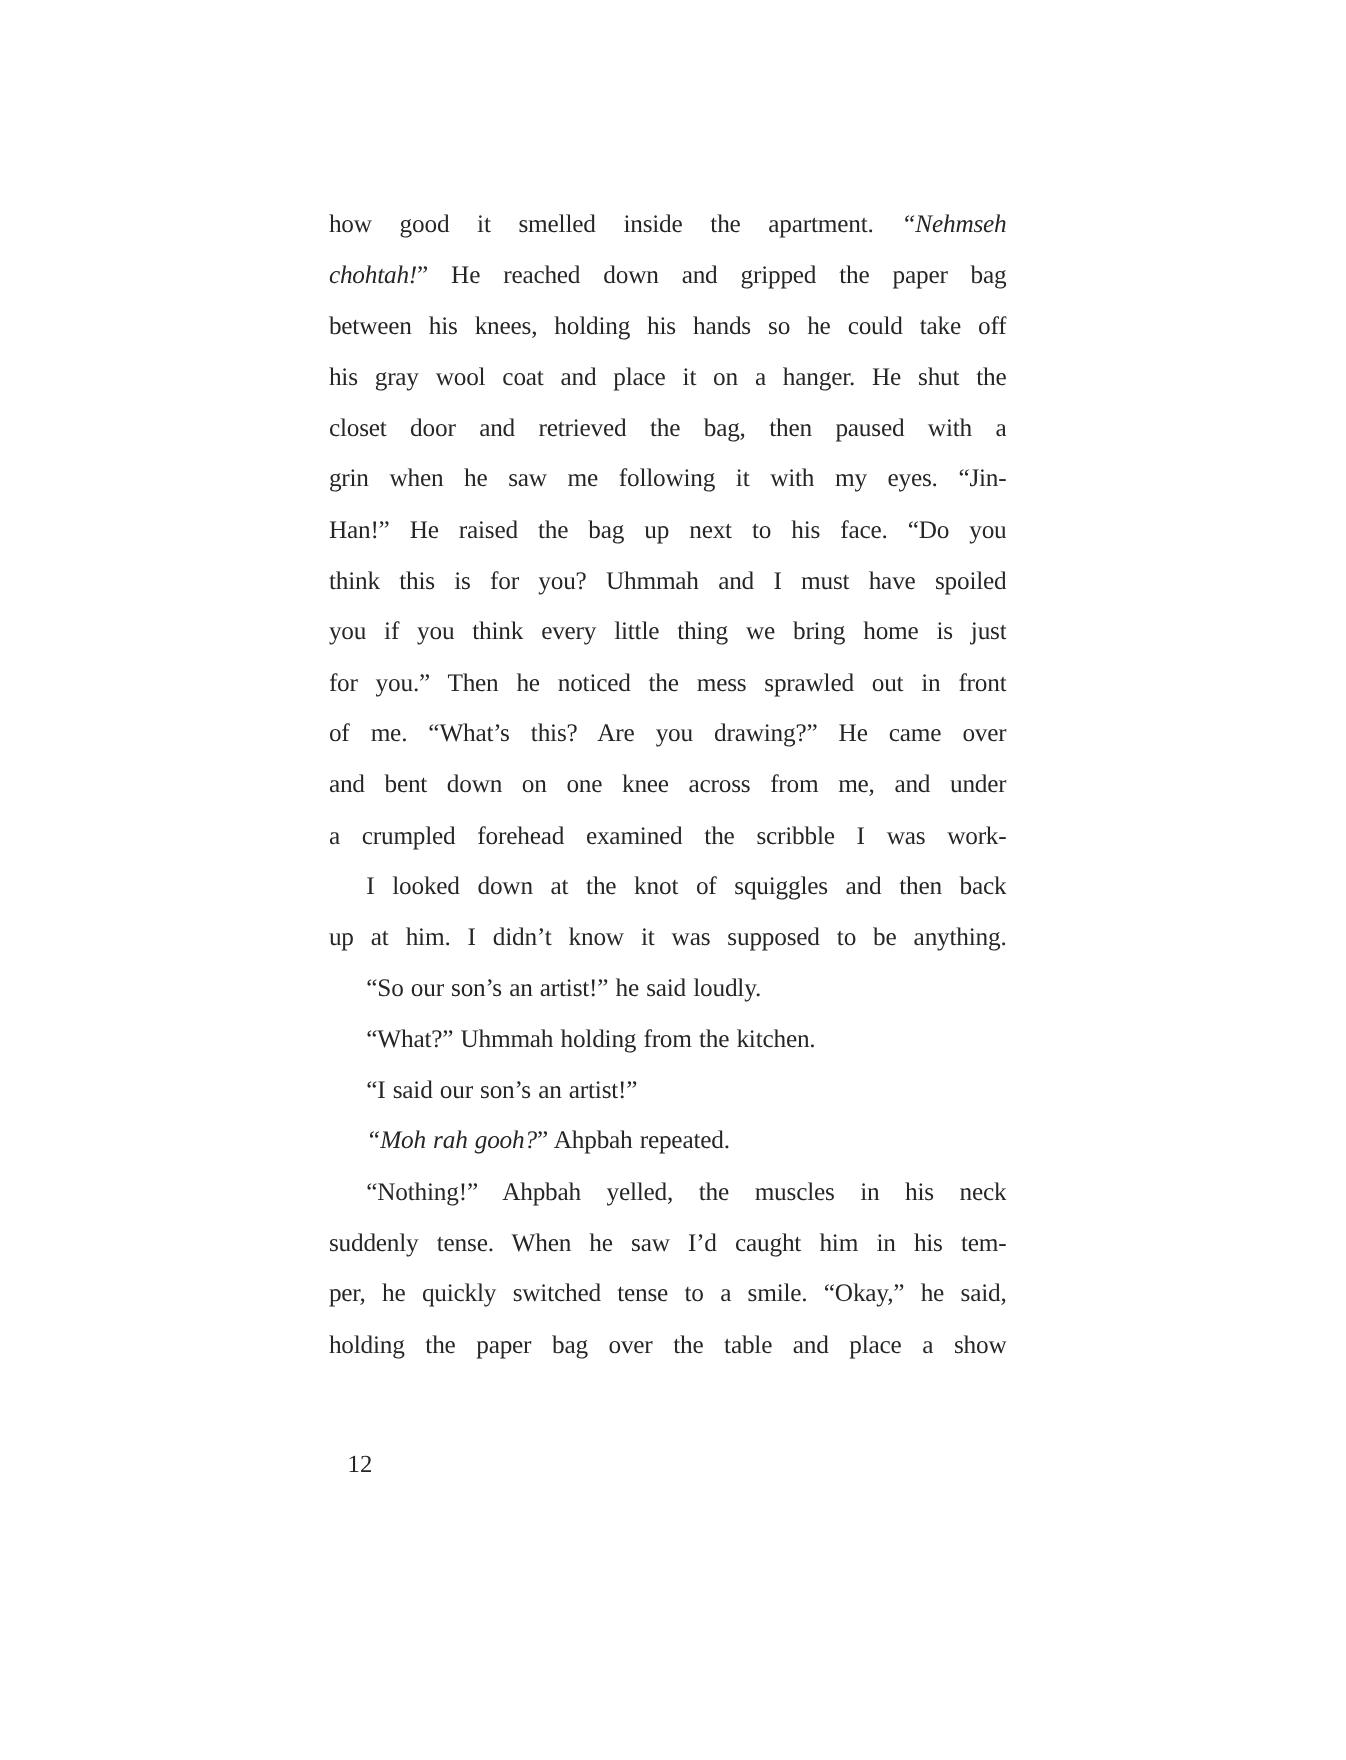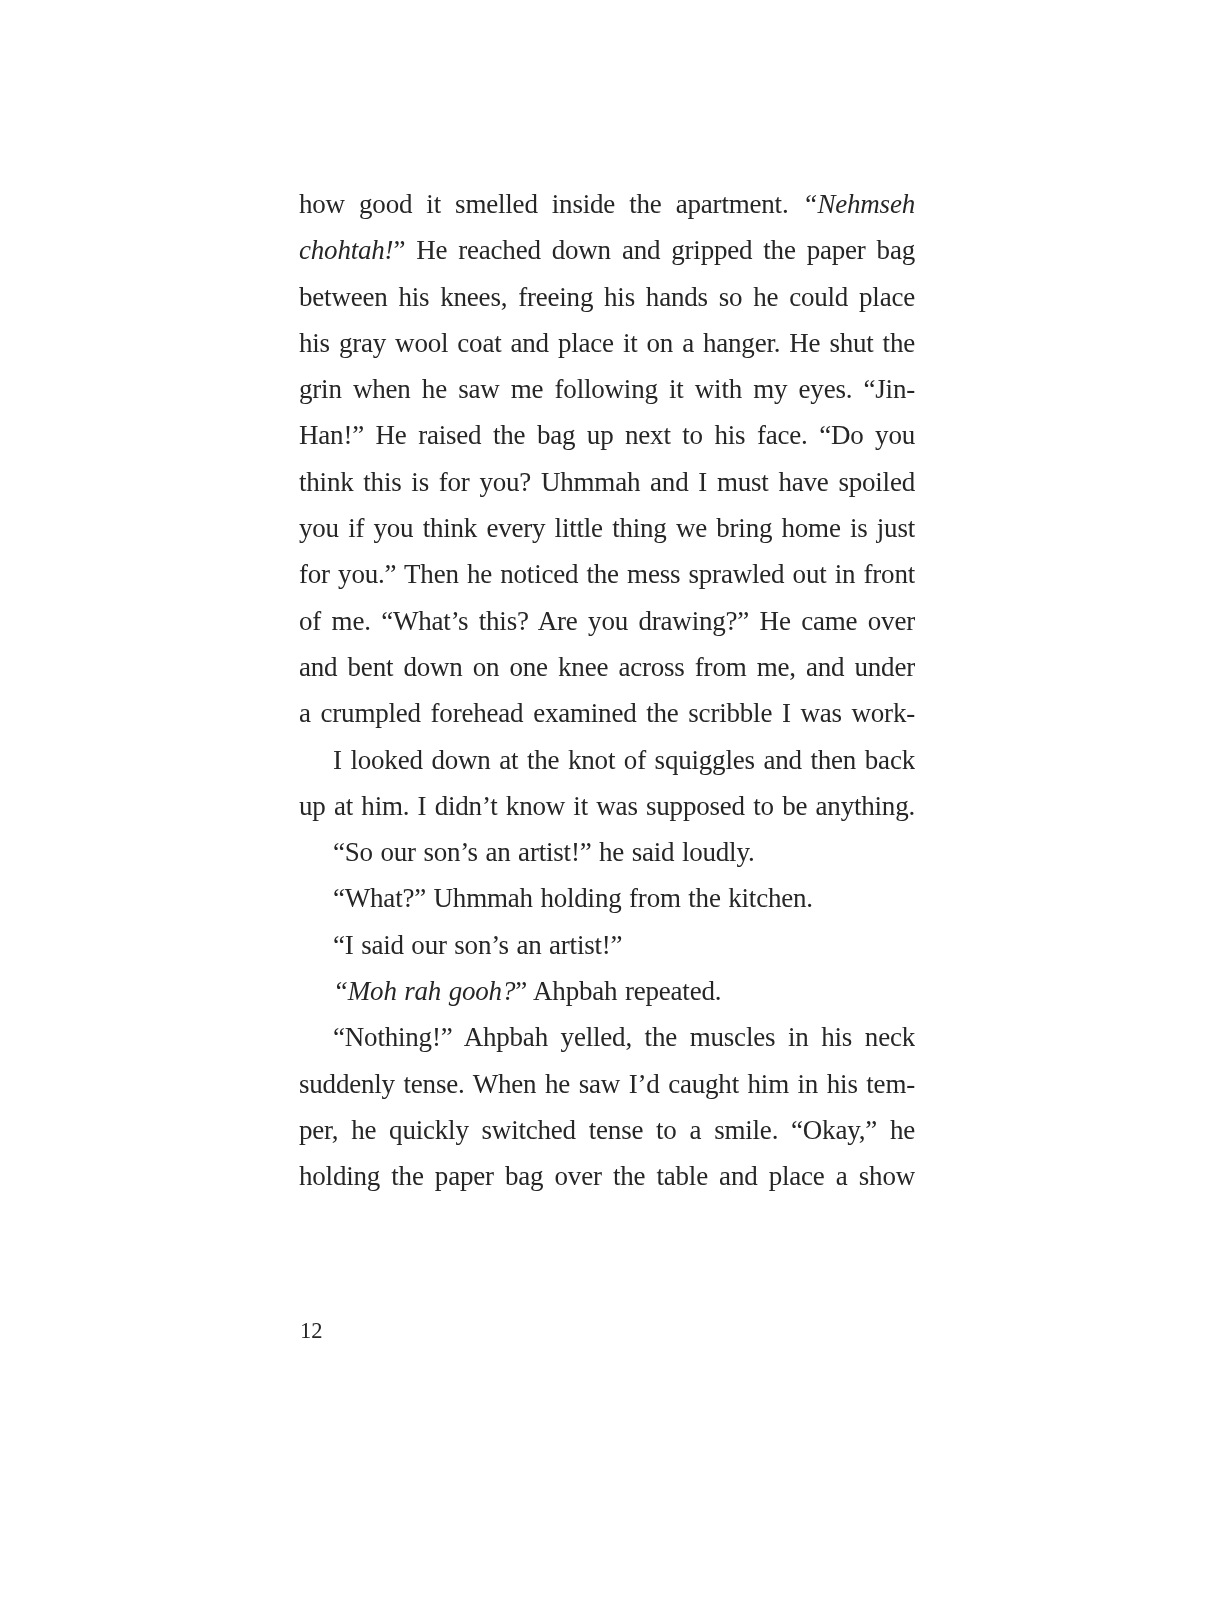--- a/index.html
+++ b/index.html
@@ -18,21 +18,21 @@
   .book-page {
     position: absolute;
     inset: 0;
     background: #ffffff;
   }
   .text-block {
     position: absolute;
     left: 299px;
     top: 181px;
     width: 616px;
-    font-size: 27px;
+    font-size: 23px;
     line-height: 46.3px;
     letter-spacing: -0.2px;
     word-spacing: 1px;
   }
   .line {
     height: 46.3px;
     overflow: hidden;
     text-align: left;
     white-space: normal;
   }
@@ -41,36 +41,37 @@
     text-align-last: justify;
   }
   .line.indent {
     text-indent: 34px;
   }
   .italic {
     font-style: italic;
   }
   .page-number {
     position: absolute;
-    left: 300px;
+    left: 316px;
     top: 1308px;
     font-size: 22.5px;
     line-height: 46.3px;
     color: #262626;
   }
 </style>
 </head>
 <body>
 
 <div class="book-page">
   <div class="text-block" id="text-block">
       <div class="line justify"><span class="roman">how good it smelled inside the apartment. </span><span class="italic">“Nehmseh</span></div>
       <div class="line justify"><span class="italic">chohtah!</span><span class="roman">” He reached down and gripped the paper bag</span></div>
-      <div class="line justify"><span class="roman">between his knees, freeing his hands so he could place off</span></div>
+      <div class="line justify"><span class="roman">between his knees, holding his hands so he could take off</span></div>
       <div class="line justify"><span class="roman">his gray wool coat and place it on a hanger. He shut the</span></div>
+      <div class="line justify"><span class="roman">closet door and retrieved the bag, then paused with a</span></div>
       <div class="line justify"><span class="roman">grin when he saw me following it with my eyes. “Jin-</span></div>
       <div class="line justify"><span class="roman">Han!” He raised the bag up next to his face. “Do you</span></div>
       <div class="line justify"><span class="roman">think this is for you? Uhmmah and I must have spoiled</span></div>
       <div class="line justify"><span class="roman">you if you think every little thing we bring home is just</span></div>
       <div class="line justify"><span class="roman">for you.” Then he noticed the mess sprawled out in front</span></div>
       <div class="line justify"><span class="roman">of me. “What’s this? Are you drawing?” He came over</span></div>
       <div class="line justify"><span class="roman">and bent down on one knee across from me, and under</span></div>
       <div class="line justify"><span class="roman">a crumpled forehead examined the scribble I was work-</span></div>
       <div class="line justify indent"><span class="roman">I looked down at the knot of squiggles and then back</span></div>
       <div class="line justify"><span class="roman">up at him. I didn’t know it was supposed to be anything.</span></div>

